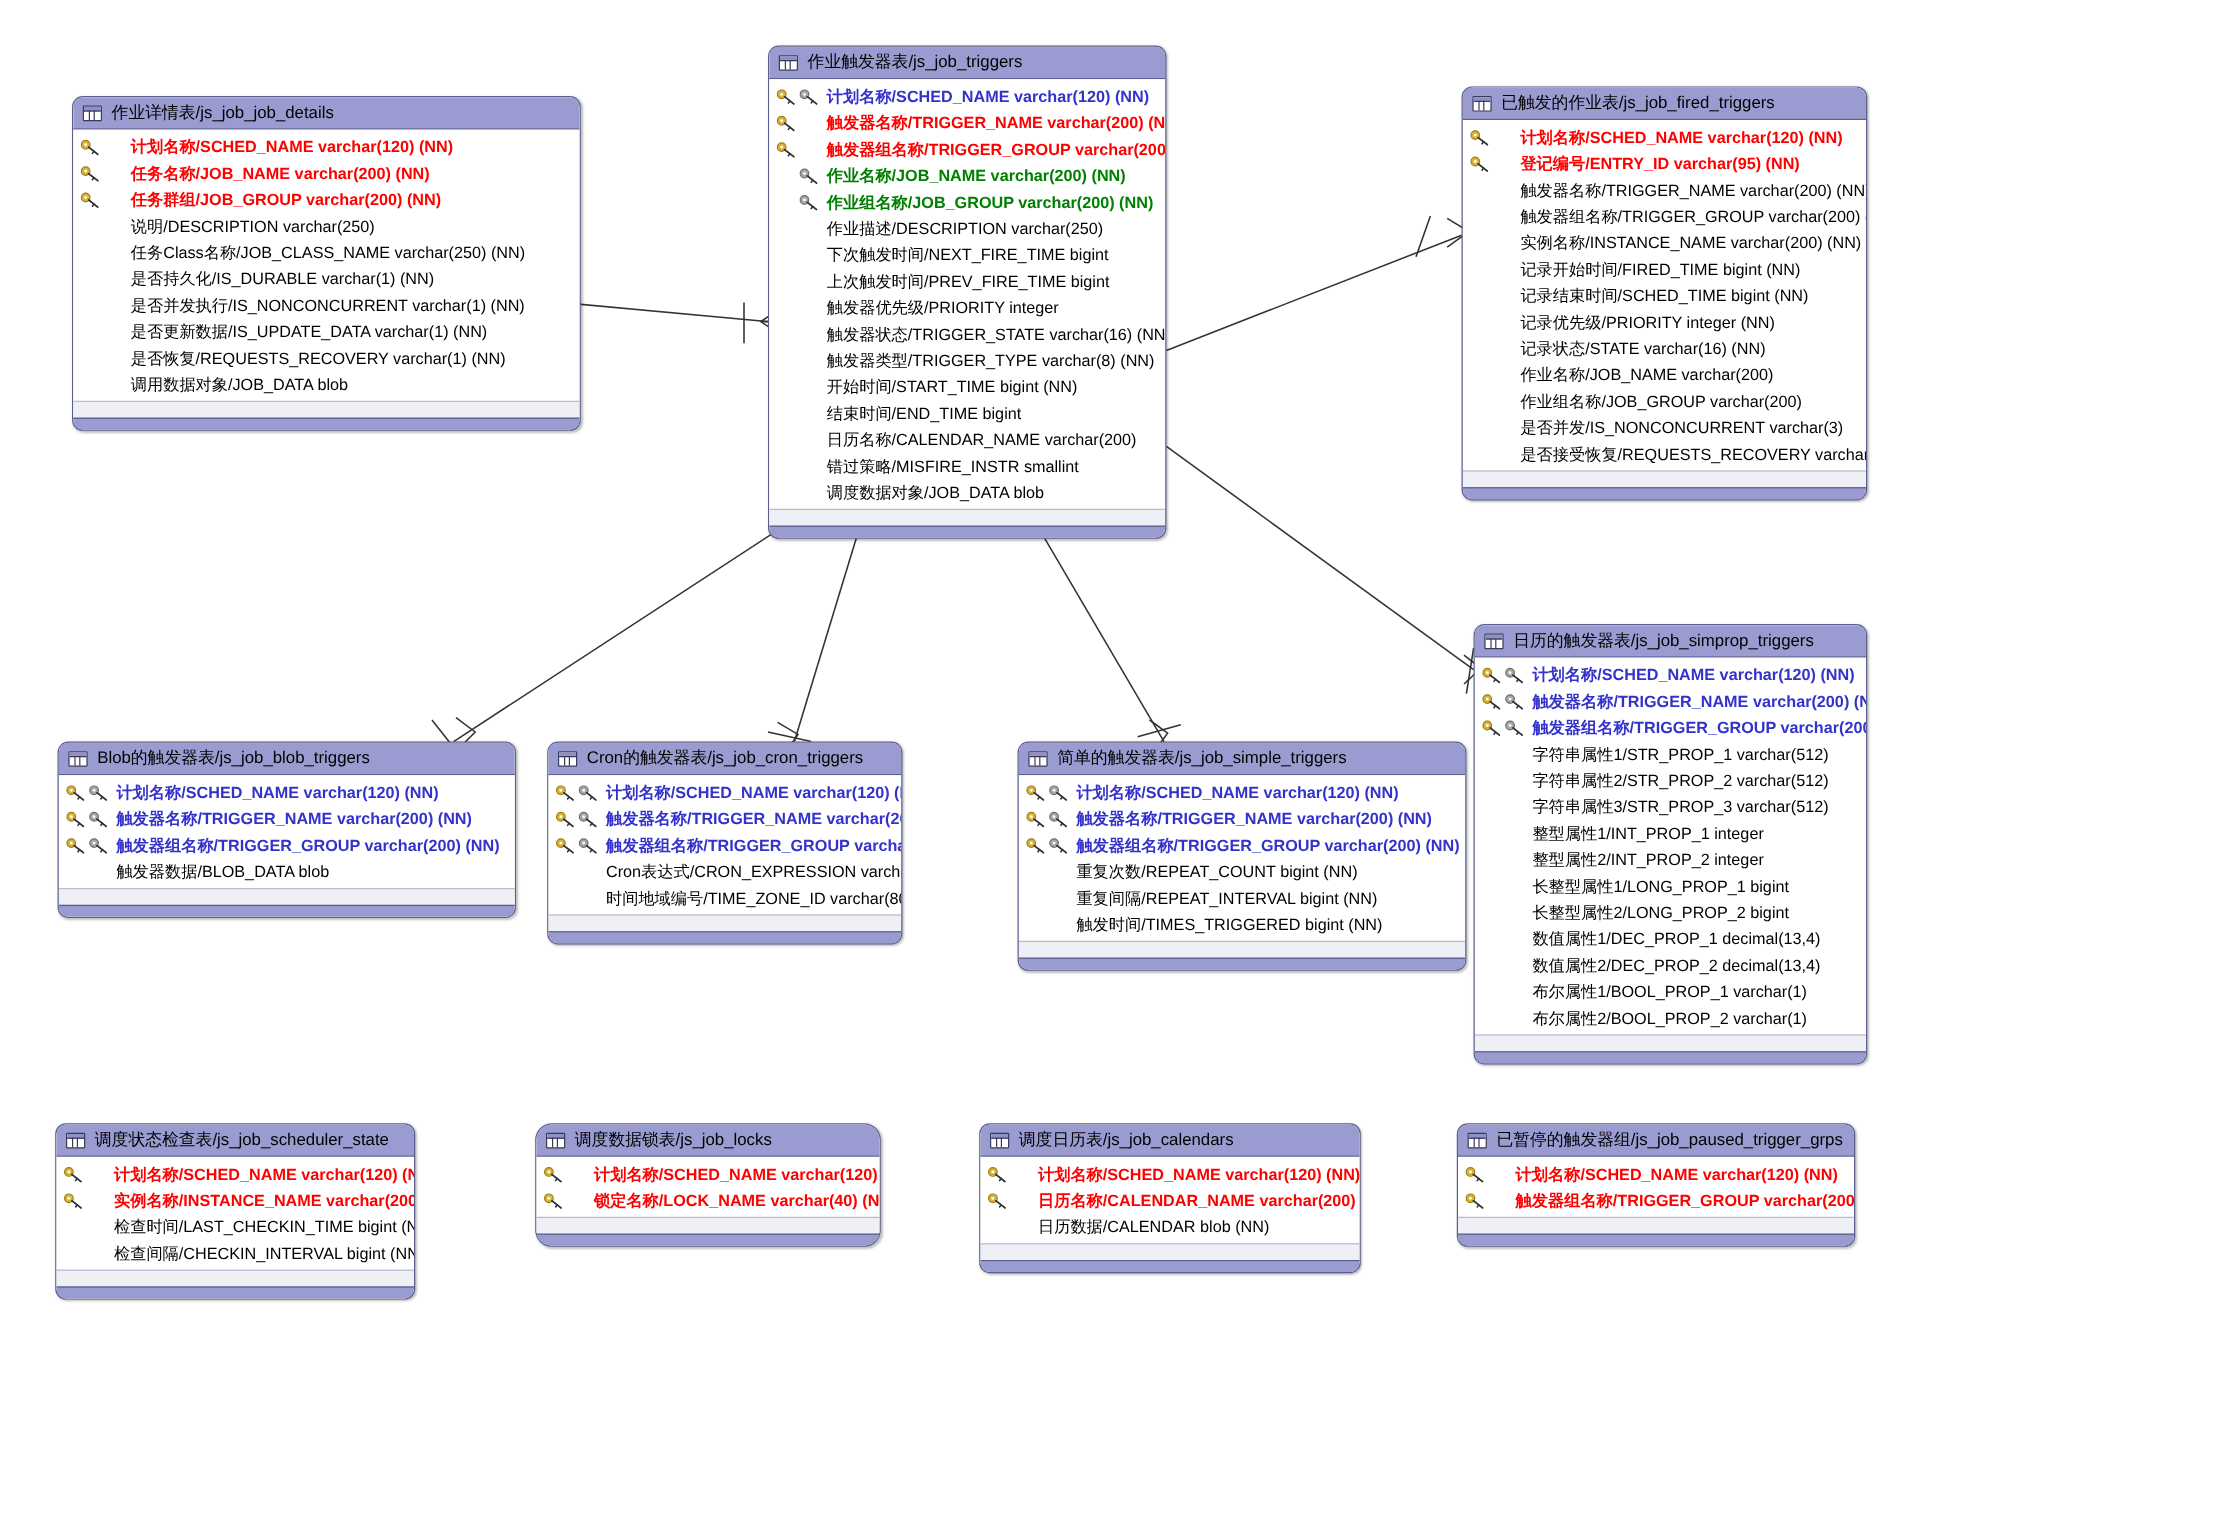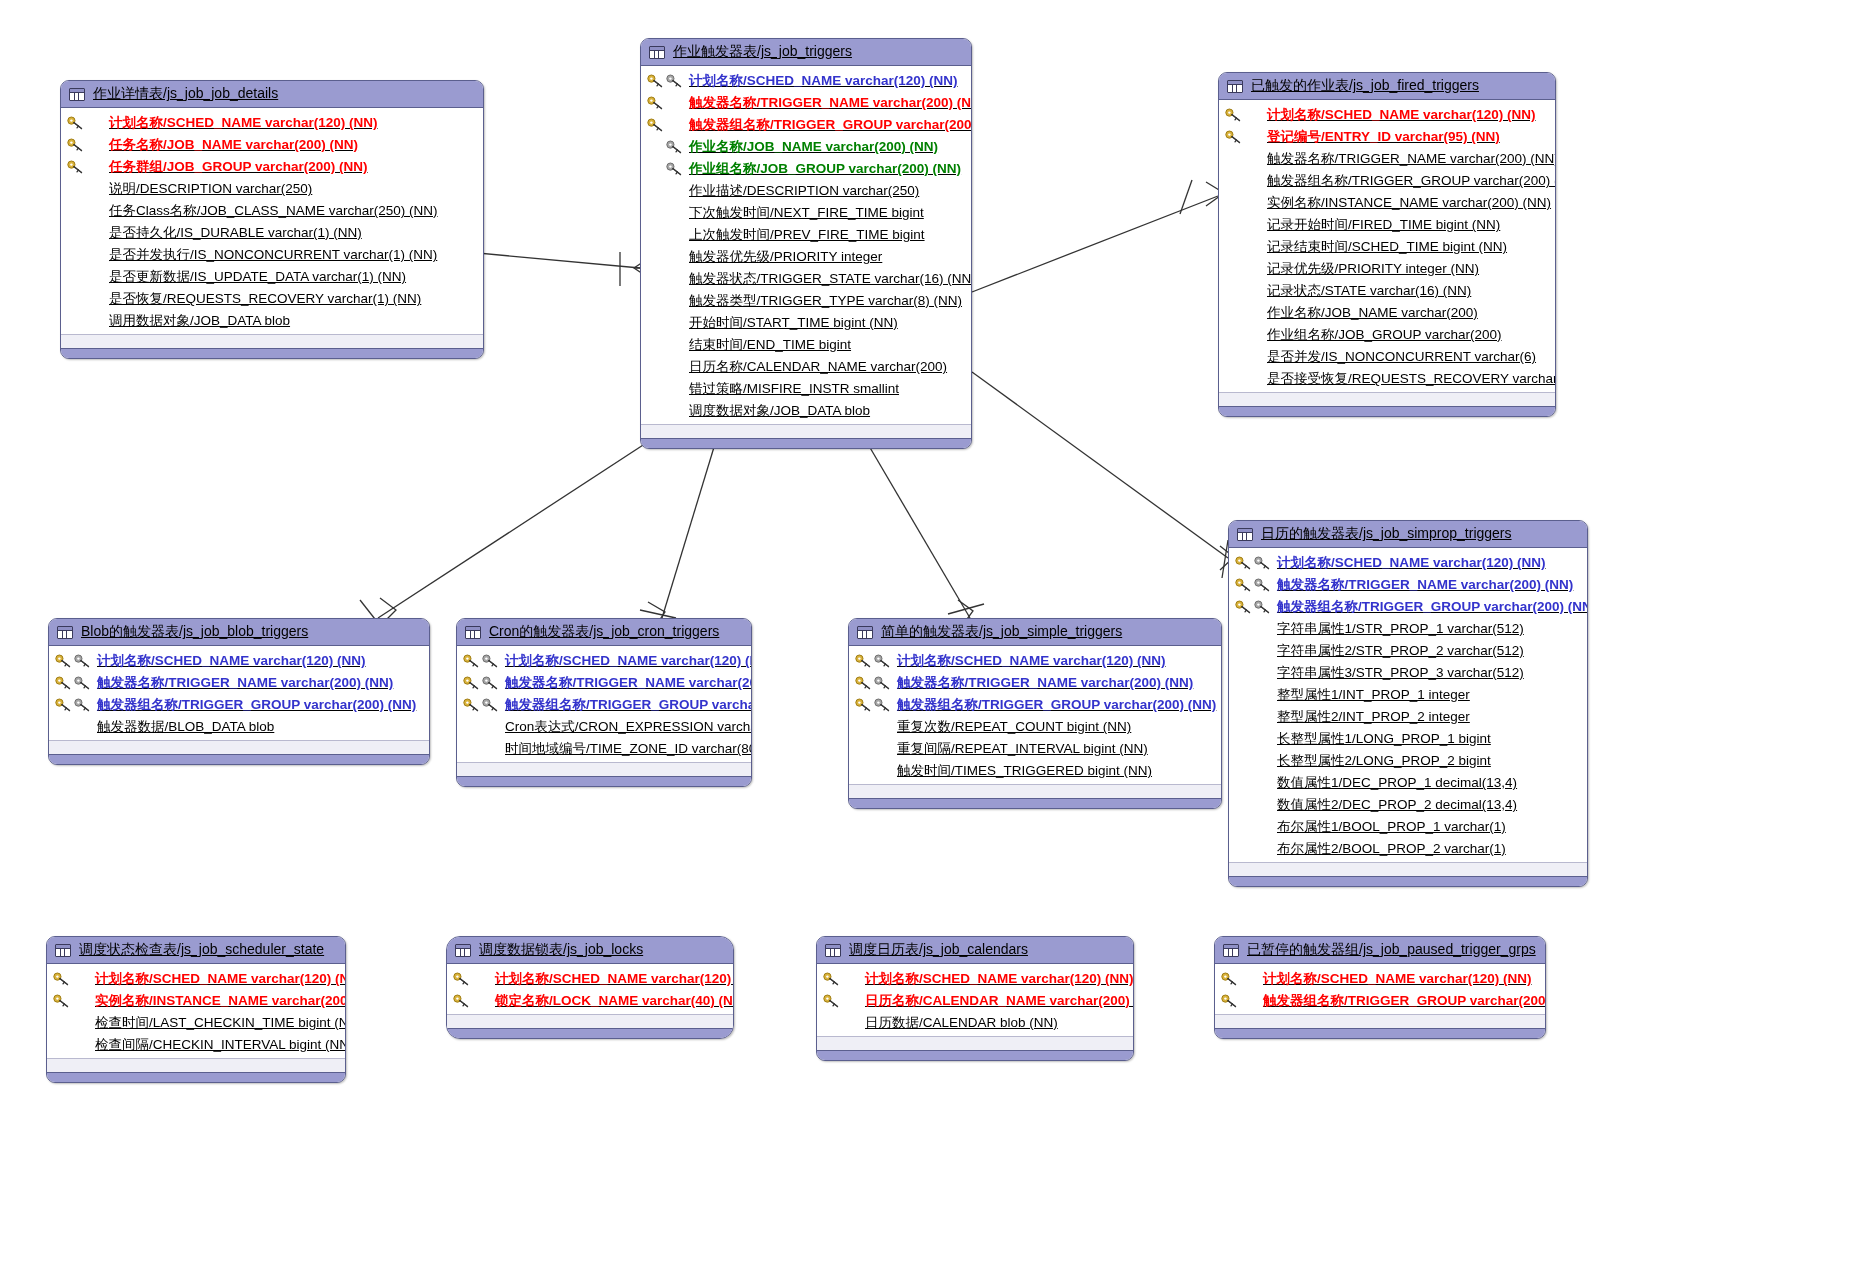--- a/index.html
+++ b/index.html
@@ -13,21 +13,20 @@
   #links{position:absolute;left:0;top:0;width:1849px;height:1267px;pointer-events:none;}
 
   .entity{
     position:absolute;
     border:1px solid #5b5f8e;
     border-radius:9px;
     background:#ffffff;
     box-sizing:border-box;
     box-shadow:1px 1px 2px rgba(0,0,0,.25);
     overflow:hidden;
-    text-decoration:underline;
   }
   .ent-header{
     background:#9a9bd0;
     border-bottom:1px solid #5b5f8e;
     height:26px;
     display:flex;align-items:center;
     padding:0 8px;
     gap:8px;
     font-size:14px;color:#000;
   }
@@ -461,34 +460,34 @@
             <span class="key blank"></span>
             <span class="key blank"></span>
           </span>
           <span class="attr-label c-black">作业组名称/JOB_GROUP varchar(200)</span>
         </div>
         <div class="attr">
           <span class="keys">
             <span class="key blank"></span>
             <span class="key blank"></span>
           </span>
-          <span class="attr-label c-black">是否并发/IS_NONCONCURRENT varchar(6)</span>
+          <span class="attr-label c-black">是否并发/IS_NONCONCURRENT varchar(3)</span>
         </div>
         <div class="attr">
           <span class="keys">
             <span class="key blank"></span>
             <span class="key blank"></span>
           </span>
           <span class="attr-label c-black">是否接受恢复/REQUESTS_RECOVERY varchar(1)</span>
         </div>
       </div>
       <div class="ent-footer"></div>
       <div class="ent-foot2"></div>
     </div>
-    <div class="entity" style="left: 1228px; top: 520px; width: 360px;">
+    <div class="entity" style="left: 1228px; top: 520px; width: 328px;">
       <div class="ent-header">
         <span class="tbl-icon"></span>
         <span class="ent-title">日历的触发器表/js_job_simprop_triggers</span>
       </div>
       <div class="ent-body">
         <div class="attr">
           <span class="keys">
             <span class="key"><svg width="17" height="14" viewBox="0 0 17 14">
                 <circle cx="4.4" cy="4.6" r="3.6" fill="#d9b23a" stroke="#a07e16" stroke-width="1"></circle>
                 <circle cx="4.4" cy="4.6" r="1.2" fill="#ffffff"></circle>

